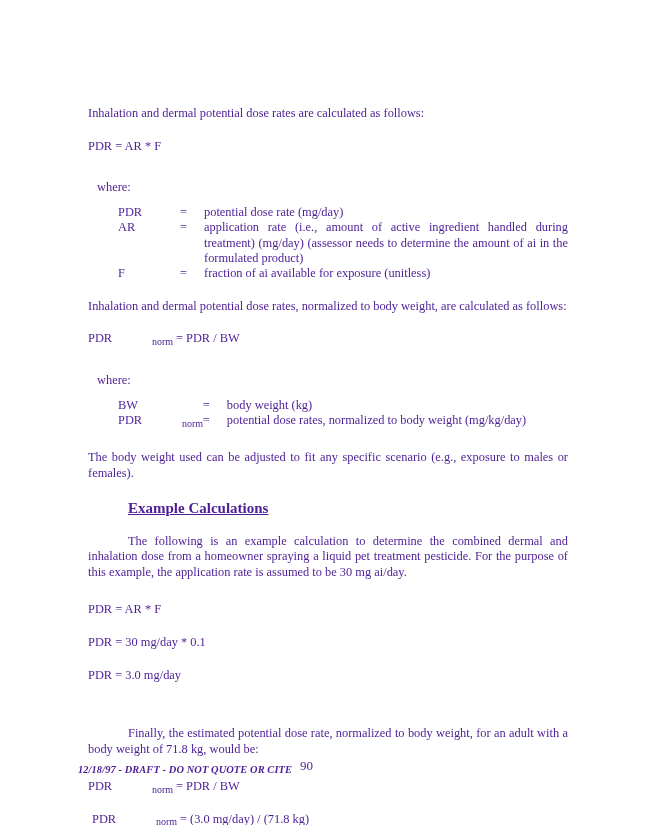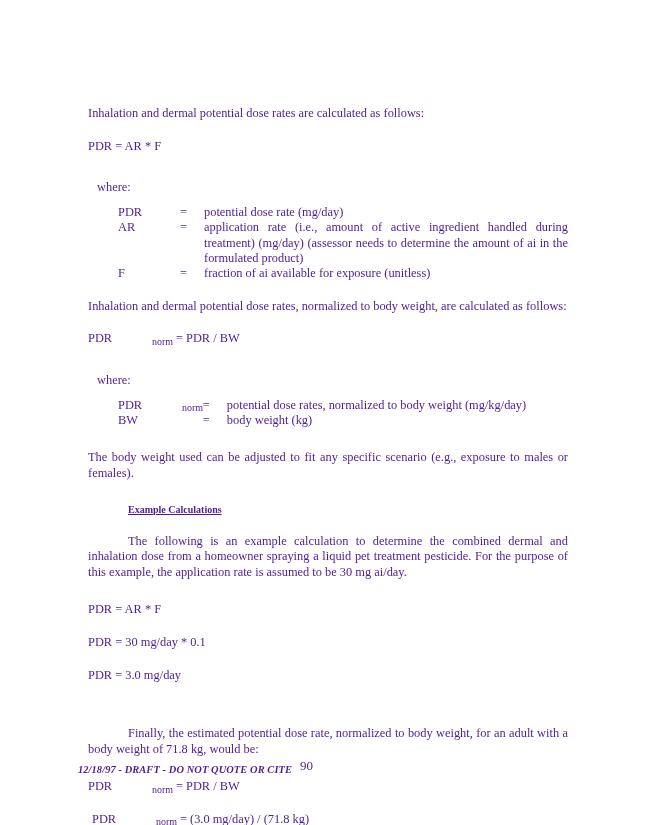--- a/index.html
+++ b/index.html
@@ -70,21 +70,21 @@
     width: 24px;
     text-align: left;
   }
   td.def {
     text-align: justify;
   }
   table.defs.wide td.term { width: 76px; }
   .heading {
     margin: 0;
     margin-left: 40px;
-    font-size: 10px;
+    font-size: 15px;
     font-weight: bold;
     text-decoration: underline;
     display: inline-block;
   }
   .heading-wrap { margin: 0; }
   sub {
     font-size: 10px;
     vertical-align: baseline;
     position: relative;
     bottom: -2.5px;
@@ -154,28 +154,28 @@
 
     <p class="eq"><span>PDR</span><sub>norm</sub><span> = PDR / BW</span></p>
 
     <div class="spacer-md"></div>
 
     <p class="where">where:</p>
 
     <table class="defs wide">
       <tbody>
           <tr>
+        <td class="term"><span>BW</span><sub></sub></td>
+        <td class="eqs">=</td>
+        <td class="def">body weight (kg)</td>
+      </tr>
+      <tr>
         <td class="term"><span>PDR</span><sub>norm</sub></td>
         <td class="eqs">=</td>
         <td class="def">potential dose rates, normalized to body weight (mg/kg/day)</td>
-      </tr>
-      <tr>
-        <td class="term"><span>BW</span><sub></sub></td>
-        <td class="eqs">=</td>
-        <td class="def">body weight (kg)</td>
       </tr>
     </tbody>
       </table>
 
     <div class="spacer-lg"></div>
 
     <p class="body-par lead">The body weight used can be adjusted to fit any specific scenario (e.g., exposure to males or females).</p>
 
     <div class="spacer-md"></div>
 

